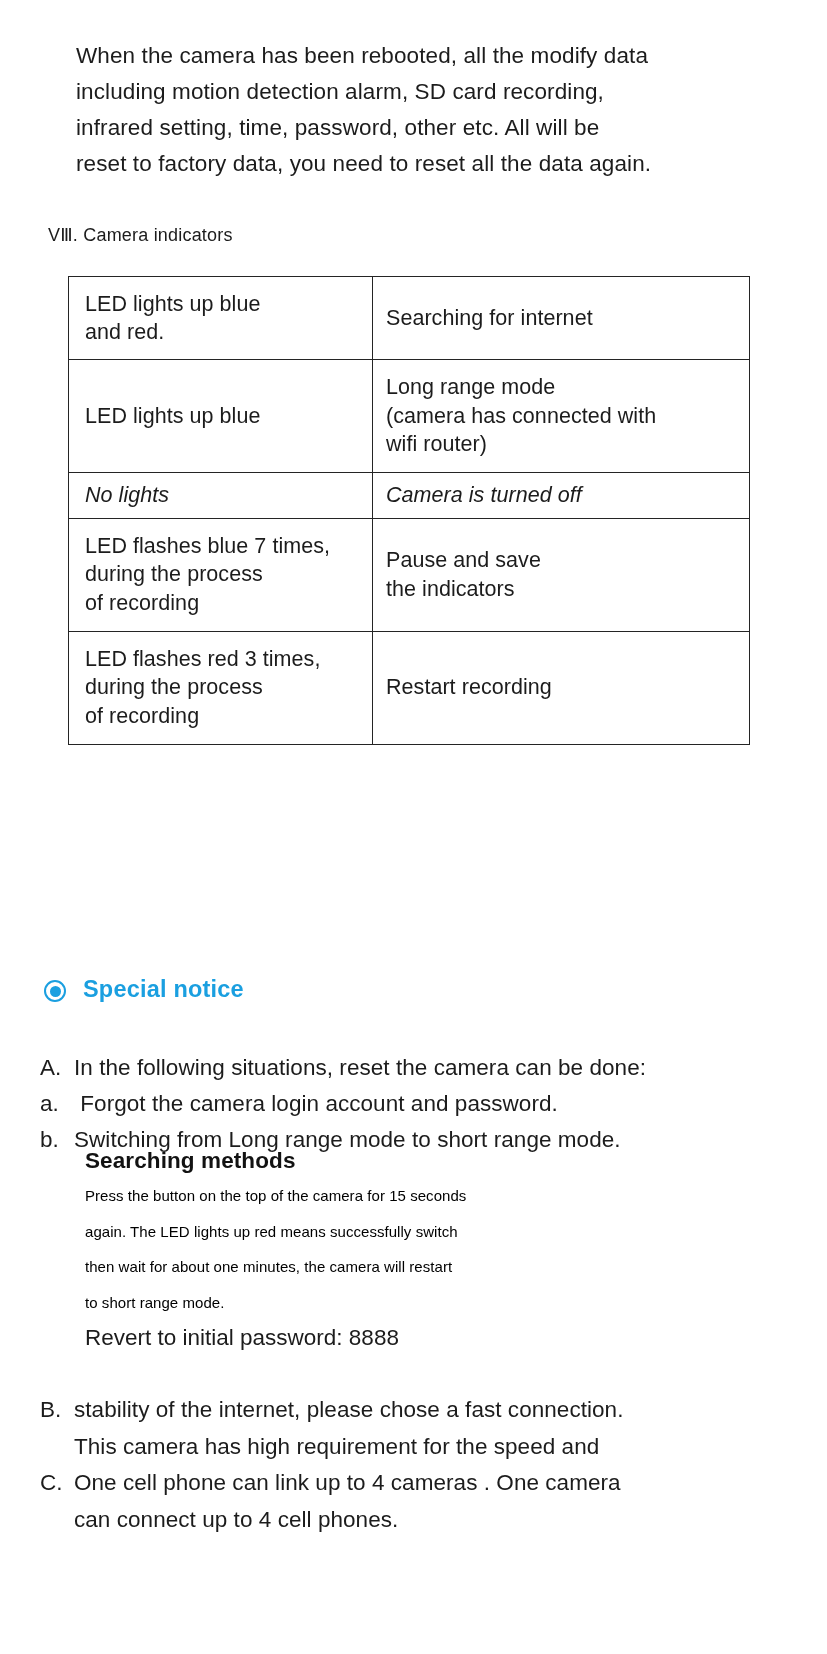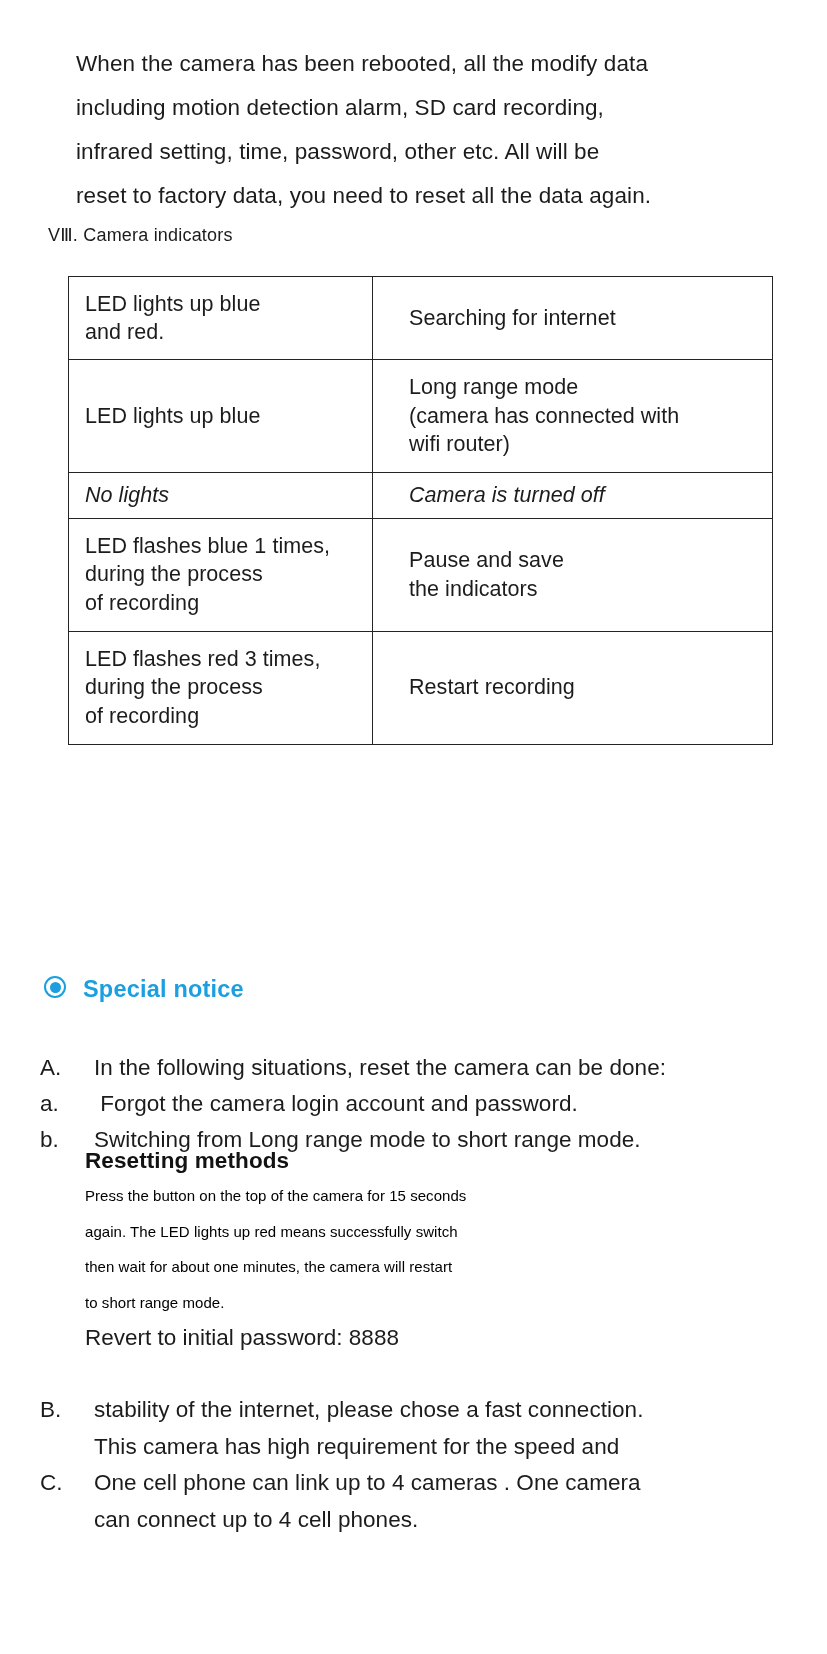--- a/index.html
+++ b/index.html
@@ -26,21 +26,21 @@
   .intro {
     position: absolute;
     left: 76px;
     top: 38px;
     width: 672px;
     font-size: 22.5px;
     line-height: 36px;
     letter-spacing: 0.1px;
     color: #1c1c1c;
   }
-  .intro .ln { display: block; white-space: pre; margin-top: 8px; }
+  .intro .ln { display: block; white-space: pre; }
 
   
   .section-heading {
     position: absolute;
     left: 48px;
     top: 220px;
     font-size: 18px;
     line-height: 30px;
     color: #1c1c1c;
     letter-spacing: 0.2px;
@@ -59,36 +59,36 @@
   .indicator-table td {
     border: 1px solid #242424;
     vertical-align: middle;
     font-size: 21.5px;
     line-height: 28.5px;
     color: #1c1c1c;
     padding: 10px 0 10px 16px;
     letter-spacing: 0.05px;
   }
   .indicator-table td.c-left  { width: 287px; }
-  .indicator-table td.c-right { width: 363px; padding-left: 36px; }
+  .indicator-table td.c-right { width: 363px; padding-left: 13px; }
   .indicator-table .ln { display: block; white-space: pre; }
   .r1 td { height: 62px; }
   .r2 td { height: 62px; }
   .r3 td { height: 92px; }
   .r4 td { height: 26px; padding-top: 8px; padding-bottom: 8px; font-style: italic; }
   .r5 td { height: 92px; }
   .r6 td { height: 92px; }
 
   
   .special-notice {
     position: absolute;
     left: 44px;
     top: 976px;
     display: flex;
-    align-items: flex-start;
+    align-items: flex-end;
     gap: 17px;
   }
   .notice-icon {
     width: 22px;
     height: 22px;
     border-radius: 50%;
     border: 2.4px solid #1a9fe0;
     box-sizing: border-box;
     display: flex;
     align-items: center;
@@ -123,21 +123,21 @@
     line-height: 36px;
     color: #1c1c1c;
     letter-spacing: 0.05px;
   }
   .list-row .marker {
     flex: 0 0 auto;
     width: 34px;
     white-space: pre;
   }
   .list-row .body { flex: 1 1 auto; }
-  .list-row .body .ln { display: block; white-space: pre; margin-left: 20px; }
+  .list-row .body .ln { display: block; white-space: pre; }
 
   
   .reset-block {
     position: absolute;
     left: 85px;
     top: 1144px;
     width: 680px;
   }
   .reset-title {
     font-size: 22.5px;
@@ -208,21 +208,21 @@
       <tr class="r4">
         <td class="c-left">
           <span class="ln">No lights</span>
         </td>
         <td class="c-right">
           <span class="ln">Camera is turned off</span>
         </td>
       </tr>
       <tr class="r5">
         <td class="c-left">
-          <span class="ln">LED flashes blue 1 times,</span>
+          <span class="ln">LED flashes blue 7 times,</span>
           <span class="ln">during the process</span>
           <span class="ln">of recording</span>
         </td>
         <td class="c-right">
           <span class="ln">Pause and save</span>
           <span class="ln">the indicators</span>
         </td>
       </tr>
       <tr class="r6">
         <td class="c-left">
@@ -259,21 +259,21 @@
     </div>
     <div class="list-row">
       <span class="marker">b.</span>
       <span class="body">
         <span class="ln">Switching from Long range mode to short range mode.</span>
       </span>
     </div>
   </div>
 
   <div class="reset-block">
-    <div class="reset-title">Resetting methods</div>
+    <div class="reset-title">Searching methods</div>
     <div class="reset-body">
       <span class="ln">Press the button on the top of the camera for 15 seconds</span>
       <span class="ln">again. The LED lights up red means successfully switch</span>
       <span class="ln">then wait for about one minutes, the camera will restart</span>
       <span class="ln">to short range mode.</span>
     </div>
     <div class="reset-extra">Revert to initial password: 8888</div>
   </div>
 
   <div class="list-block-2">

